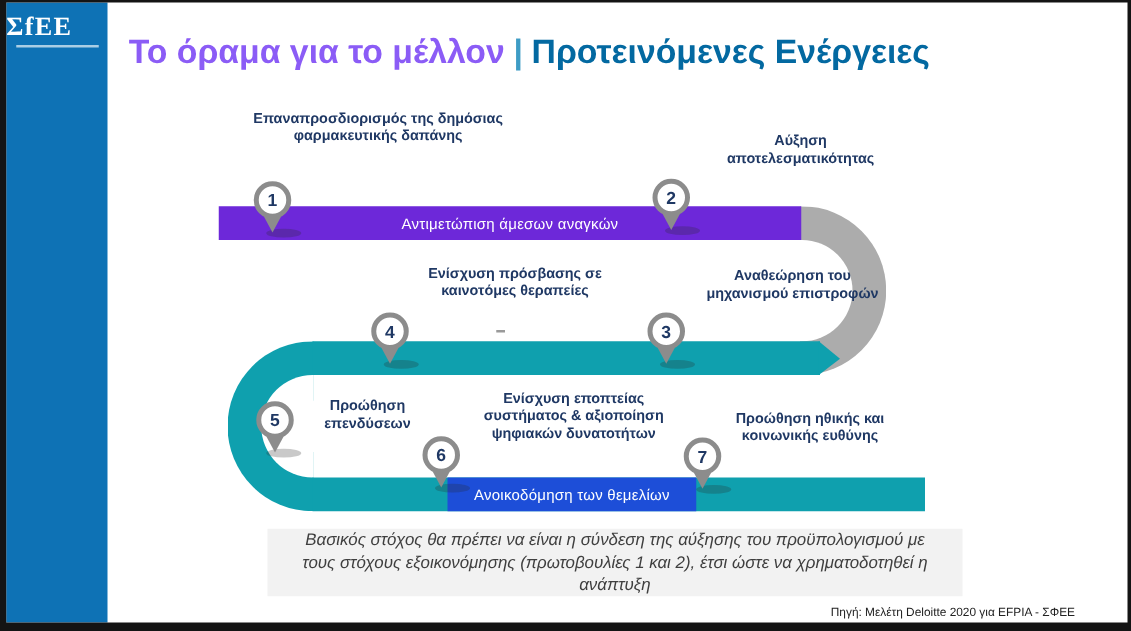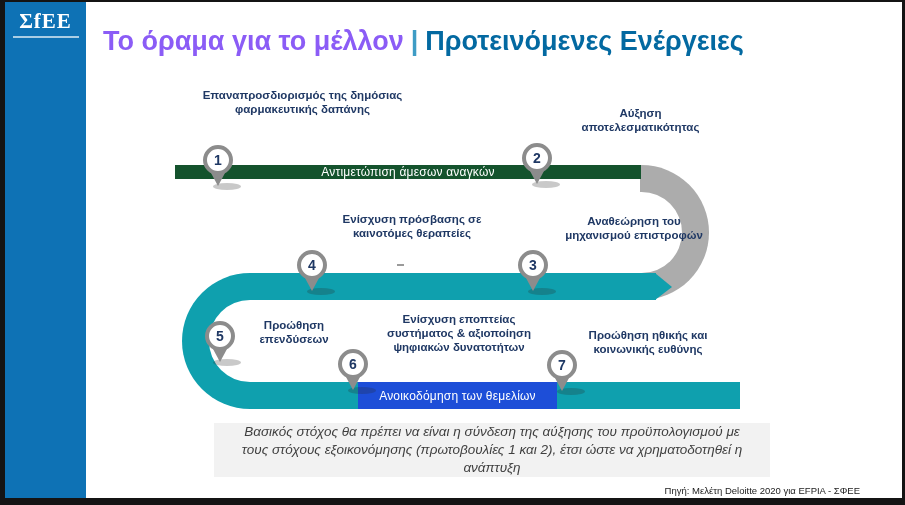--- a/index.html
+++ b/index.html
@@ -7,31 +7,31 @@
     position:relative;width:905px;height:505px;background:#ffffff;overflow:hidden;
     font-family:"Liberation Sans","DejaVu Sans",sans-serif;
   }
   
   .frame-top{position:absolute;left:0;top:0;width:905px;height:2px;background:#141414;z-index:9;}
   .frame-left{position:absolute;left:0;top:0;width:5px;height:505px;background:#141414;z-index:9;}
   .frame-right{position:absolute;right:0;top:0;width:3px;height:505px;background:#141414;z-index:9;}
   .frame-bottom{position:absolute;left:0;top:498px;width:905px;height:7px;background:#141414;z-index:9;}
   
   .sidebar{position:absolute;left:5px;top:2px;width:81px;height:496px;background:#0E72B5;z-index:3;}
-  .logo{margin-top:7px;text-align:center;color:#ffffff;font-size:21px;font-weight:bold;
+  .logo{margin-top:7px;text-align:left;color:#ffffff;font-size:21px;font-weight:bold;
         font-family:"Liberation Serif","DejaVu Serif",serif;letter-spacing:1px;}
   .logo-sub{width:66px;height:2px;background:rgba(255,255,255,0.65);margin:2px auto 0;}
   .sidebar-line{position:absolute;left:39px;top:43px;width:1px;height:426px;background:#ffffff;}
   
   .title{position:absolute;left:103px;top:26px;font-size:27px;font-weight:bold;white-space:nowrap;z-index:2;}
   .title .t-main{color:#8b5cf6;}
   .title .t-sep{color:#3E9CC5;margin:0 7px;}
   .title .t-accent{color:#0369a1;}
   
-  .band-top{position:absolute;left:175px;top:165px;width:466px;height:14px;background:#14532d;z-index:1;
+  .band-top{position:absolute;left:175px;top:165px;width:466px;height:27px;background:#6d28d9;z-index:1;
             display:flex;align-items:center;justify-content:center;}
   .band-label{color:#ffffff;font-size:12px;letter-spacing:0.2px;}
   .uturn-right{position:absolute;left:640px;top:165px;width:69px;height:135px;box-sizing:border-box;
                border:27px solid #ACACAC;border-left:none;border-radius:0 68px 68px 0;z-index:0;}
   .band-mid{position:absolute;left:250px;top:273px;width:406px;height:27px;background:#0FA0AE;z-index:2;}
   .band-mid-arrow{position:absolute;left:655px;top:273px;width:0;height:0;z-index:2;
                   border-top:14px solid transparent;border-bottom:13px solid transparent;border-left:17px solid #0FA0AE;}
   .uturn-left{position:absolute;left:182px;top:273px;width:69px;height:136px;box-sizing:border-box;
               border:27px solid #0FA0AE;border-right:none;border-radius:68px 0 0 68px;z-index:1;}
   .band-bottom{position:absolute;left:250px;top:382px;width:490px;height:27px;background:#0FA0AE;z-index:1;}

